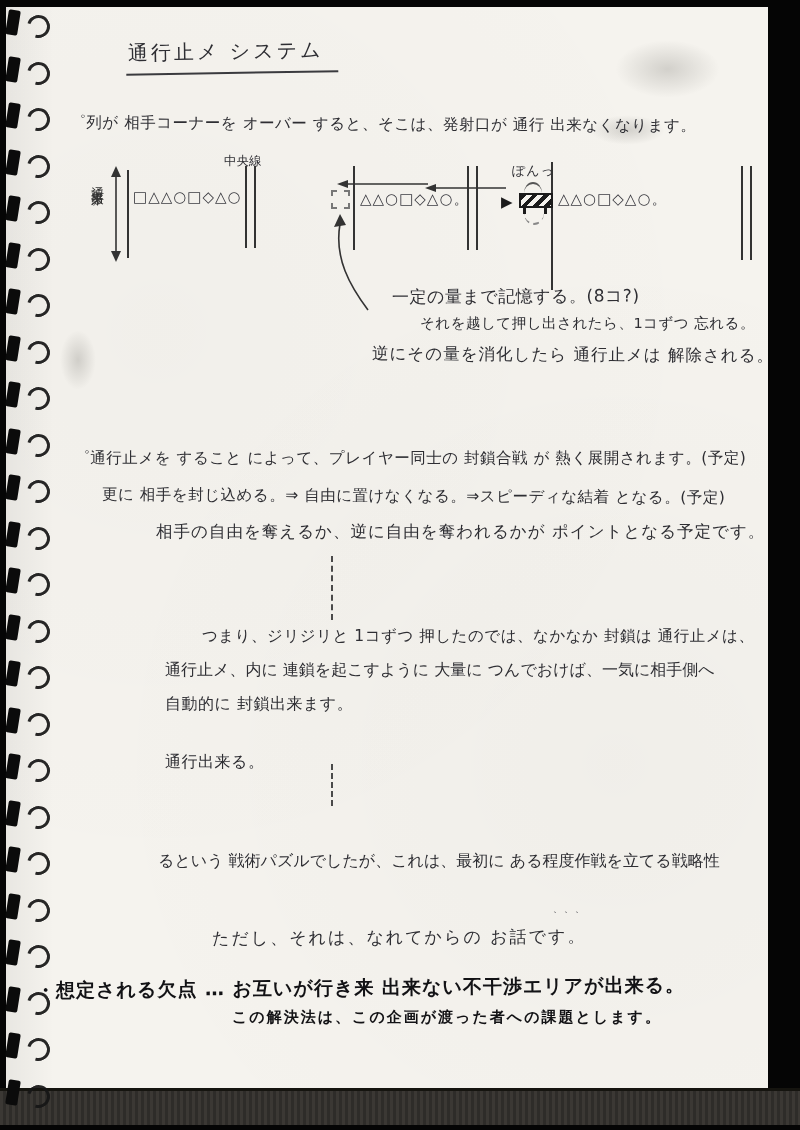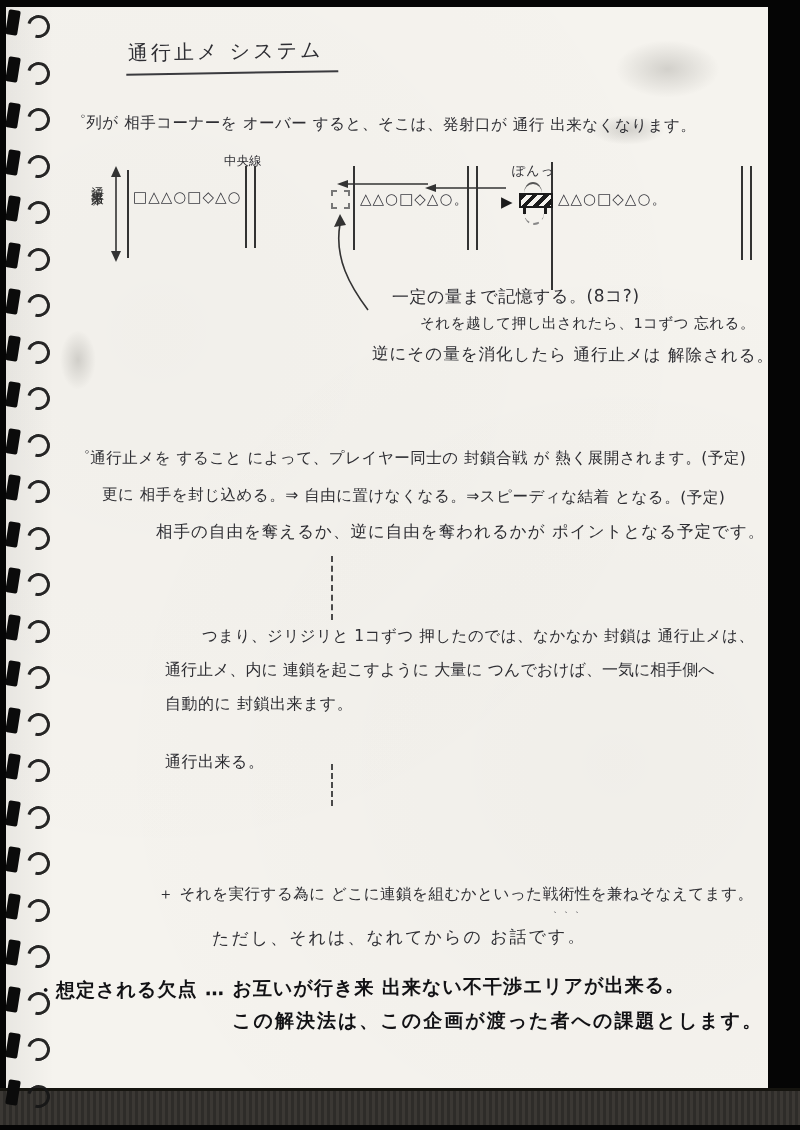--- a/index.html
+++ b/index.html
@@ -157,20 +157,20 @@
 
   <div class="dashv" style="left:331px;top:556px;height:64px;"></div>
 
   <div class="hw" style="left:202px;top:626px;font-size:15.5px;">つまり、ジリジリと 1コずつ 押したのでは、なかなか 封鎖は 通行止メは、</div>
   <div class="hw" style="left:165px;top:660px;font-size:16px;letter-spacing:0;">通行止メ、内に 連鎖を起こすように 大量に つんでおけば、一気に相手側へ</div>
   <div class="hw" style="left:165px;top:694px;font-size:16px;">自動的に 封鎖出来ます。</div>
   <div class="hw" style="left:165px;top:752px;font-size:16px;">通行出来る。</div>
 
   <div class="dashv" style="left:331px;top:764px;height:42px;"></div>
 
-  <div class="hw" style="left:158px;top:884px;font-size:15.5px;">＋ それを実行する為に どこに連鎖を組むかといった戦術性を兼ねそなえてます。</div>
+  <div class="hw" style="left:158px;top:851px;font-size:16px;letter-spacing:0;">るという 戦術パズルでしたが、これは、最初に ある程度作戦を立てる戦略性</div>
   <div class="emph" style="left:553px;top:903px;">、、、</div>
 
   <div class="hw r-m03" style="left:212px;top:926px;font-size:17px;letter-spacing:2px;">ただし、それは、なれてからの お話です。</div>
 
   <div class="hw bold r-m05" style="left:36px;top:975px;font-size:19px;letter-spacing:1px;">・想定される欠点 … お互いが行き来 出来ない不干渉エリアが出来る。</div>
-  <div class="hw bold" style="left:232px;top:1008px;font-size:19px;letter-spacing:2px;text-align:right;">この解決法は、この企画が渡った者への課題とします。</div>
+  <div class="hw bold" style="left:232px;top:1008px;font-size:15px;letter-spacing:2px;text-align:right;">この解決法は、この企画が渡った者への課題とします。</div>
 </div>
 
 </body></html>

